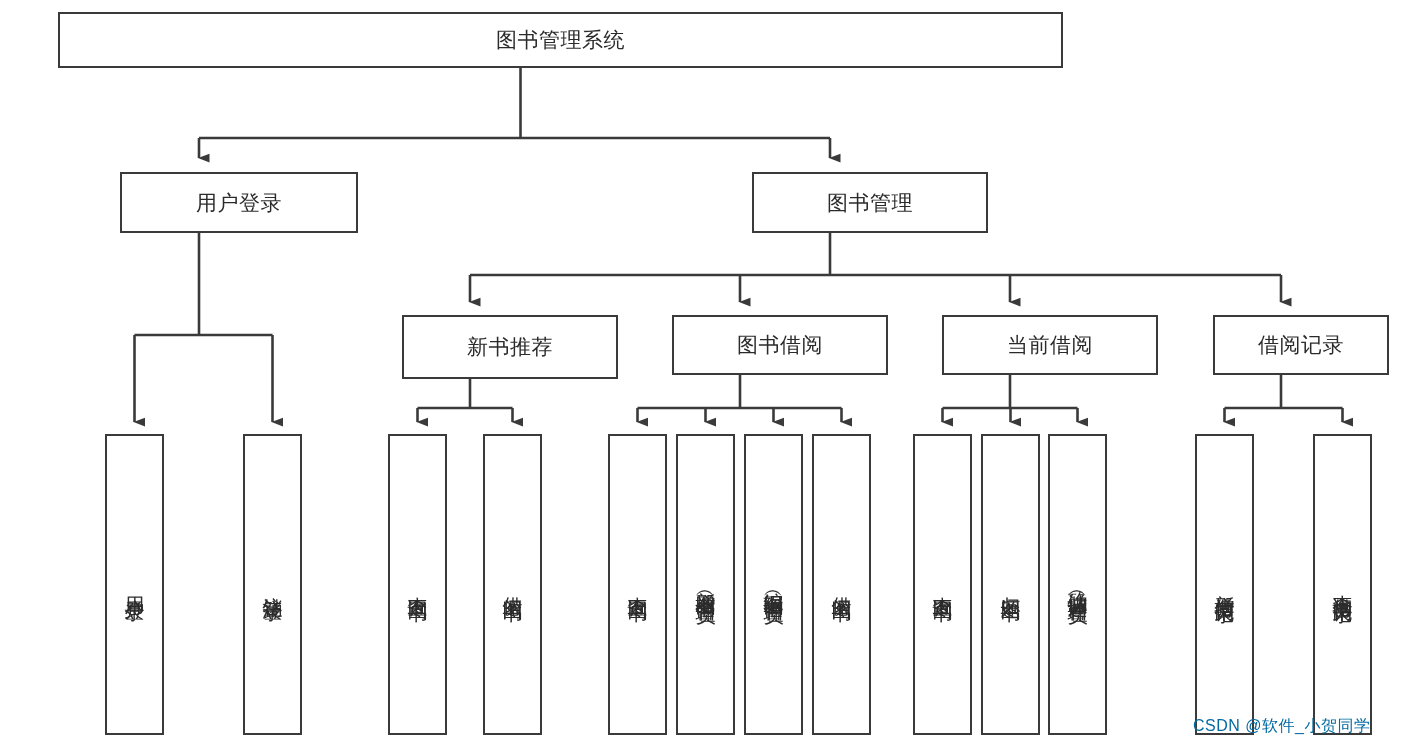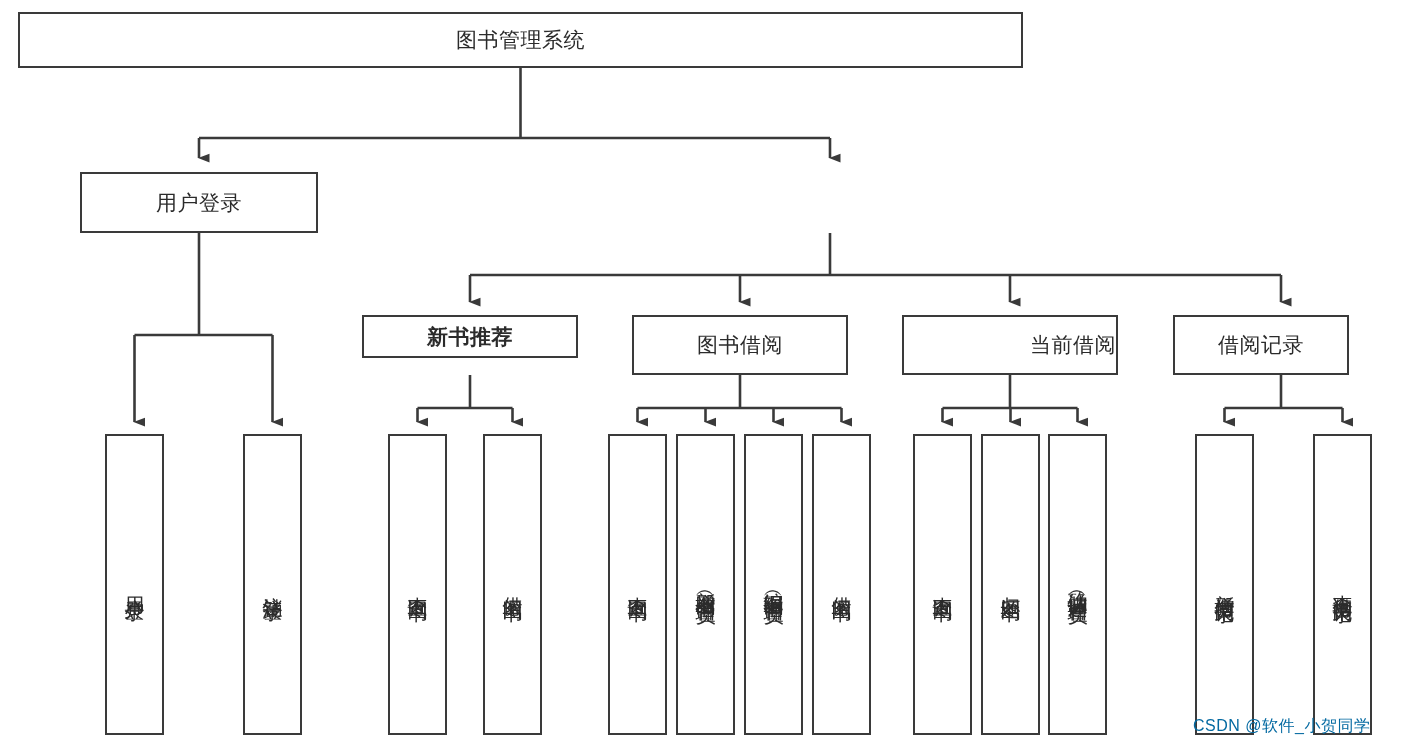--- a/index.html
+++ b/index.html
@@ -31,20 +31,21 @@
     background: #ffffff;
     display: flex;
     align-items: center;
     justify-content: center;
     color: #2b2b2b;
   }
   .node-h {
     font-size: 21px;
     letter-spacing: 0.5px;
     white-space: nowrap;
+    margin-left: 40px;
   }
   .node-v {
     writing-mode: vertical-rl;
     text-orientation: upright;
     font-size: 20px;
     letter-spacing: 2px;
     line-height: 1.15;
     white-space: nowrap;
     padding: 0;
   }
@@ -127,28 +128,31 @@
     </g>
   </svg>
 
   <div class="node-box node-h" style="left:18px; top:12px; width:1005px; height:56px;">
     <span>图书管理系统</span>
   </div>
 
   <div class="node-box node-h" style="left:80px; top:172px; width:238px; height:61px;">
     <span>用户登录</span>
   </div>
+  <div class="node-box node-h" style="left:712px; top:172px; width:236px; height:61px;">
+    <span>图书管理</span>
+  </div>
 
-  <div class="node-box node-h" style="left:362px; top:315px; width:216px; height:43px;font-weight:bold;">
+  <div class="node-box node-h" style="left:362px; top:315px; width:216px; height:64px;">
     <span>新书推荐</span>
   </div>
   <div class="node-box node-h" style="left:632px; top:315px; width:216px; height:60px;align-items:center;">
     <span>图书借阅</span>
   </div>
-  <div class="node-box node-h" style="left:902px; top:315px; width:216px; height:60px;justify-content:flex-end;">
+  <div class="node-box node-h" style="left:902px; top:315px; width:216px; height:60px;">
     <span>当前借阅</span>
   </div>
   <div class="node-box node-h" style="left:1173px; top:315px; width:176px; height:60px;">
     <span>借阅记录</span>
   </div>
 
   <div class="node-box node-v" style="left:105px; top:434px; width:59px; height:301px;">
     <span>用户登录</span>
   </div>
   <div class="node-box node-v" style="left:243px; top:434px; width:59px; height:301px;">

